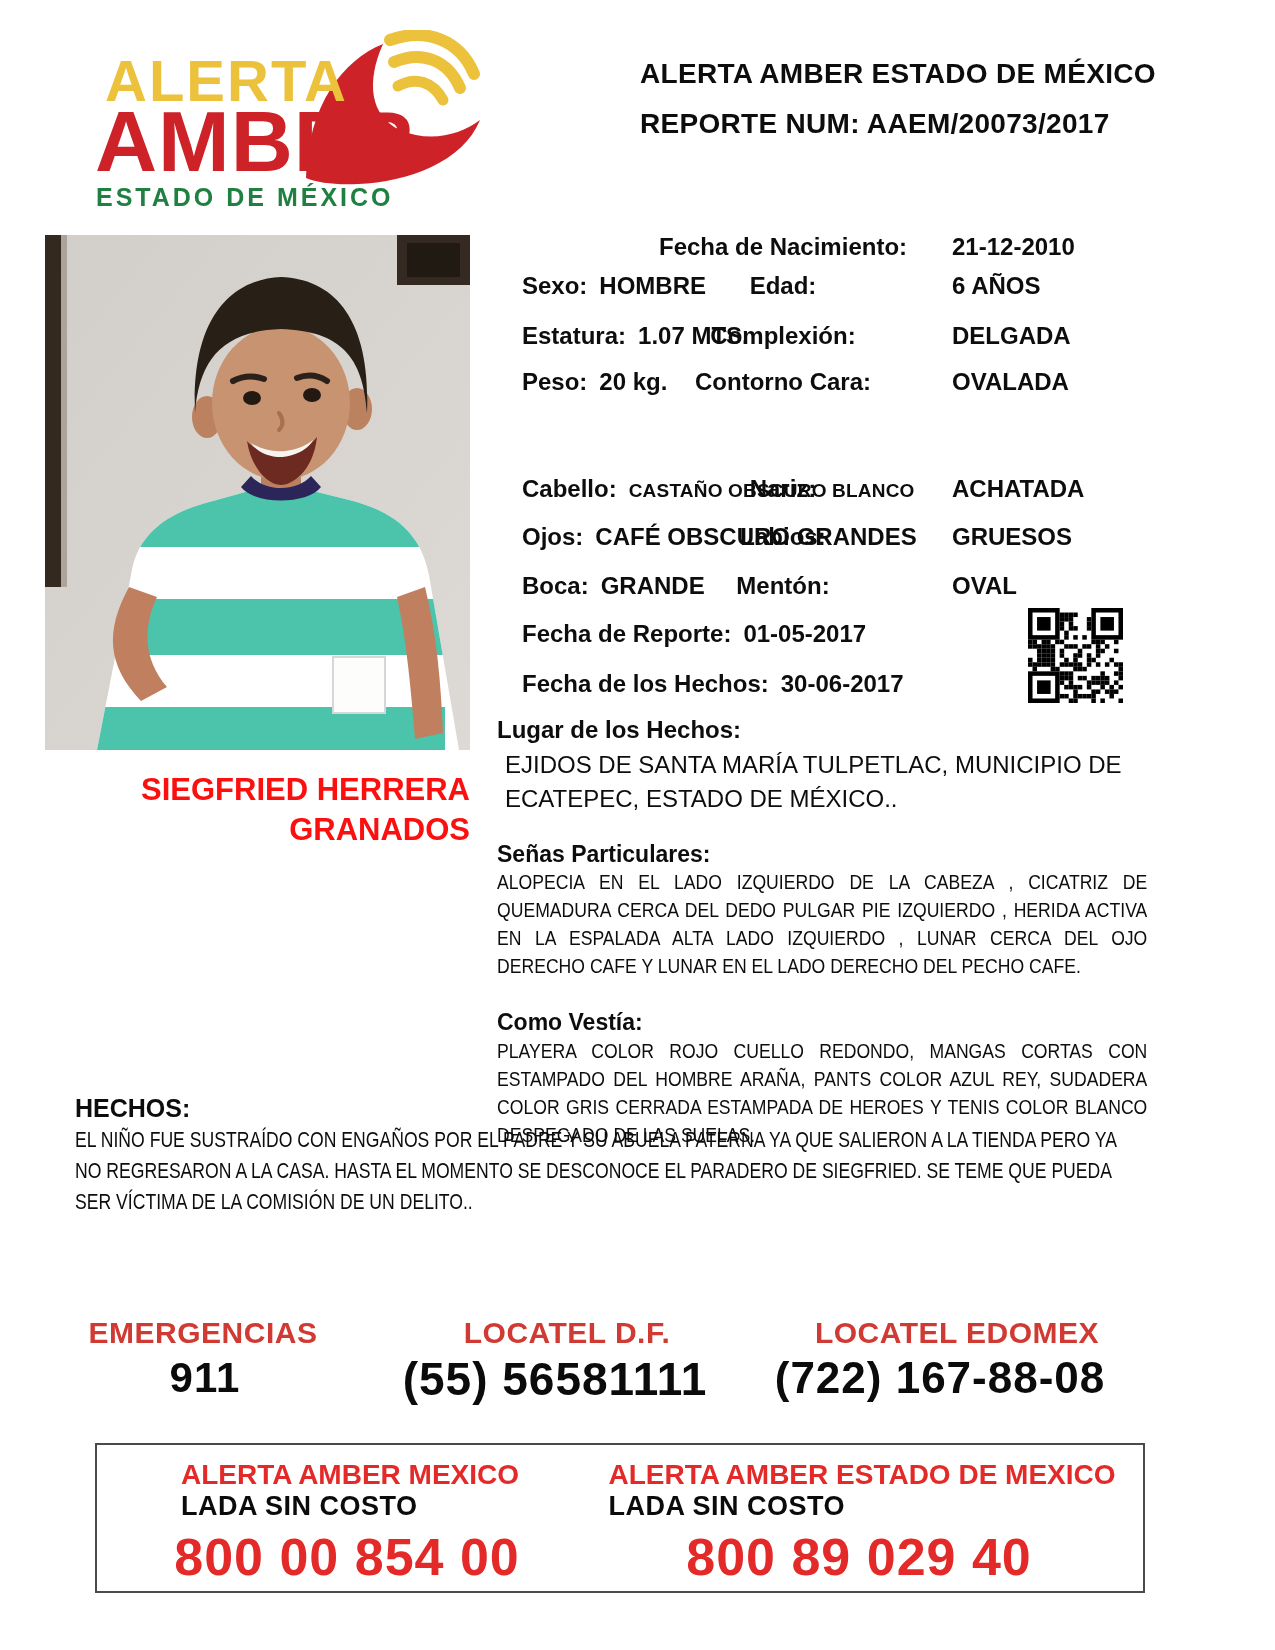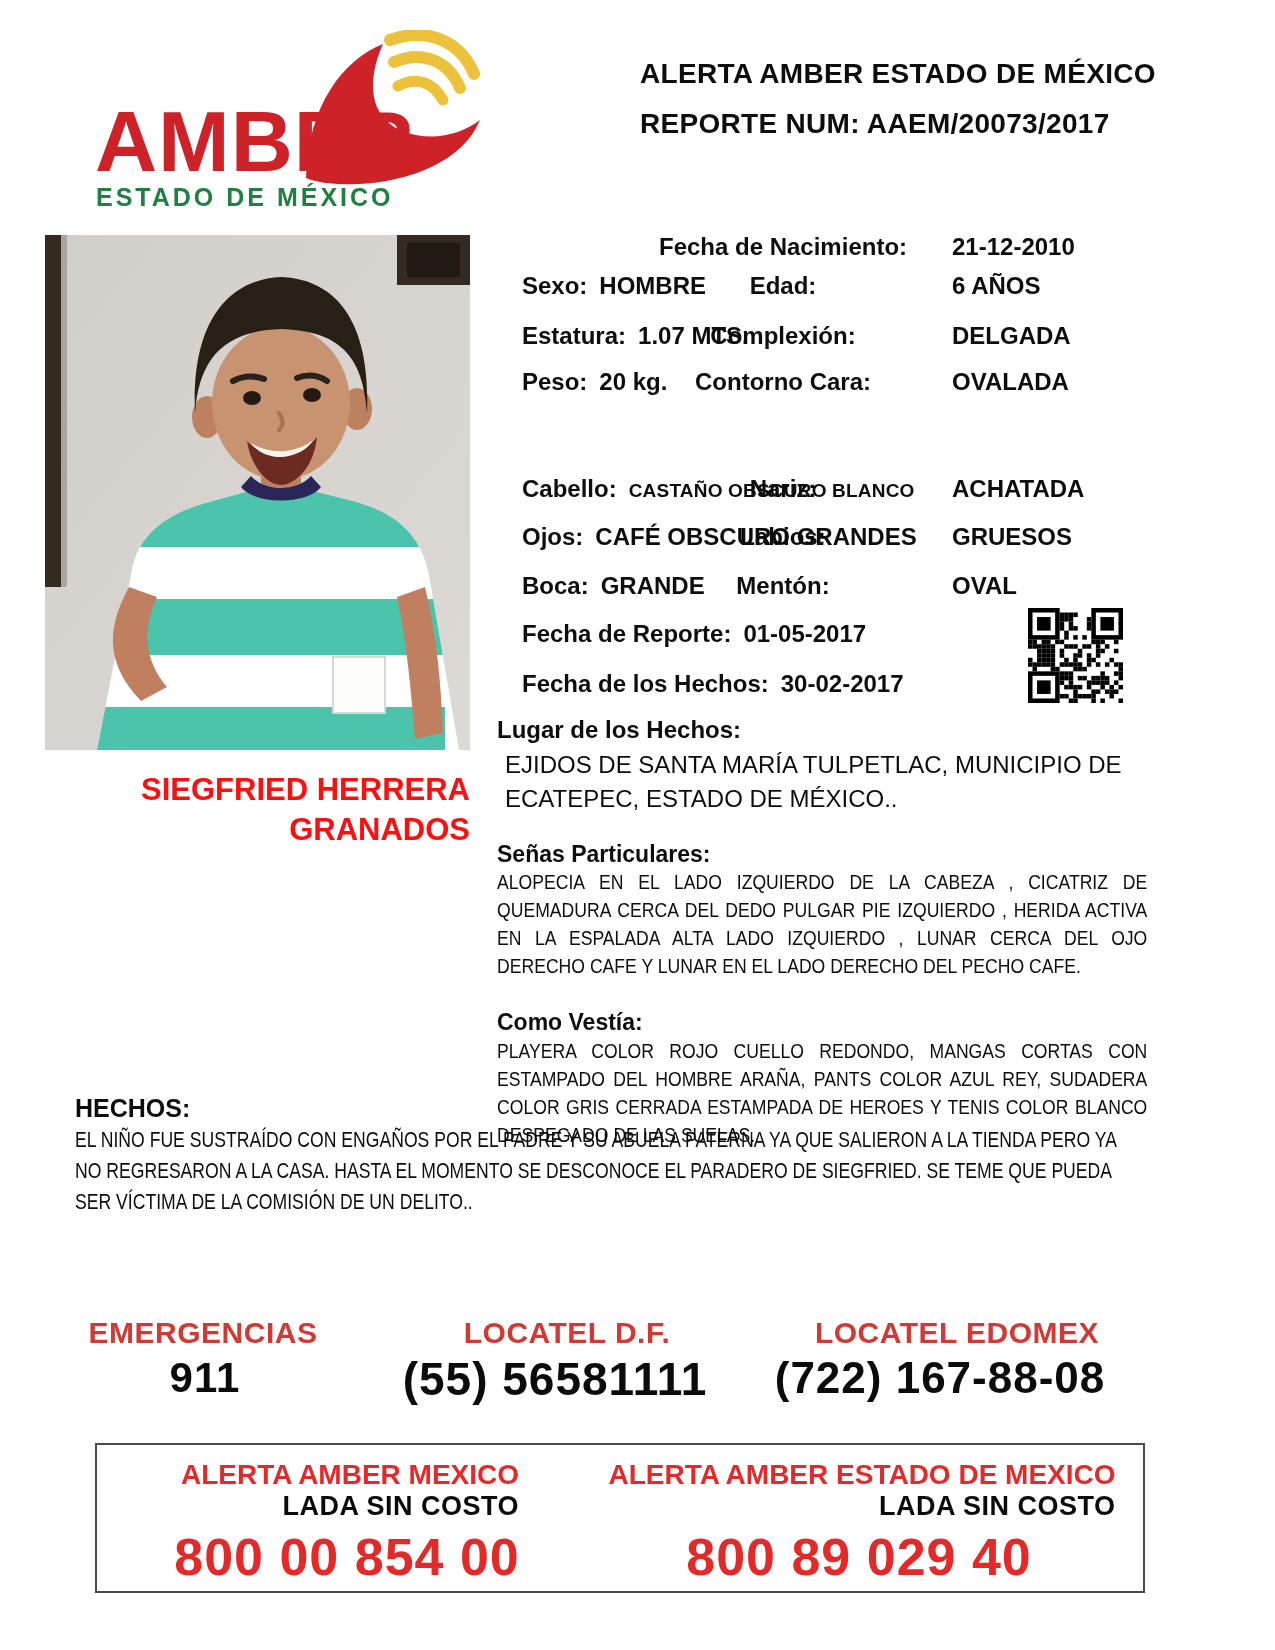--- a/index.html
+++ b/index.html
@@ -51,36 +51,37 @@
   .hechos-label{ left:75px;  top:1094px; font-size:25px; }
   .hechos-body { left:75px;  top:1124px; width:1305px; font-size:22px; line-height:31px; transform:scaleX(.8); transform-origin:0 0; }
 
   
   .em-col { position:absolute; transform:translateX(-50%); text-align:center; white-space:nowrap; }
   .em-label  { font-size:30px; font-weight:bold; color:var(--accent_red); letter-spacing:.5px; }
   .em-number { font-size:44px; font-weight:bold; color:#0b0b0b; letter-spacing:1px; }
 
   
   .footer-box { left:95px; top:1443px; width:1050px; height:150px; border:2px solid #4a4a4a; background:#fff; }
-  .fb-col { position:absolute; transform:translateX(-50%); text-align:right; white-space:nowrap; }
+  .fb-col { position:absolute; transform:translateX(-50%); text-align:left; white-space:nowrap; }
   .fb-title  { font-size:28px; font-weight:bold; color:var(--footer_red); }
   .fb-sub    { font-size:27px; font-weight:bold; color:#0b0b0b; letter-spacing:.5px; }
   .fb-number { font-size:52px; font-weight:bold; color:var(--footer_red); letter-spacing:1px; }
 </style>
 </head>
 <body>
 
 <div class="page">
 
   <svg class="abs logo-swoosh" viewBox="0 0 200 165">
     <path d="M 18,148 C 20,75 55,30 95,14 C 78,52 82,86 112,100 C 142,113 172,105 192,90 C 175,132 120,152 70,154 C 48,155 30,153 18,148 Z" fill="#cd2228"></path>
     <path d="M 110,56 C 128,46 145,52 155,70" fill="none" stroke="#ecc23d" stroke-width="11" stroke-linecap="round"></path>
     <path d="M 106,32 C 134,20 160,30 172,58" fill="none" stroke="#ecc23d" stroke-width="12" stroke-linecap="round"></path>
     <path d="M 102,10 C 138,-3 172,10 186,44" fill="none" stroke="#ecc23d" stroke-width="12" stroke-linecap="round"></path>
   </svg>
+  <div class="abs logo-alerta">ALERTA</div>
   <div class="abs logo-amber">AMBER</div>
   <div class="abs logo-edomex">ESTADO DE MÉXICO</div>
 
   <div class="abs doc-title">ALERTA AMBER ESTADO DE MÉXICO</div>
   <div class="abs doc-report">REPORTE NUM: AAEM/20073/2017</div>
 
   <svg class="abs photo" viewBox="0 0 425 515">
     <defs>
       <linearGradient id="wall" x1="0" y1="0" x2="1" y2="1">
         <stop offset="0" stop-color="#d2cfca"></stop>
@@ -156,21 +157,21 @@
   </div>
   <div class="drow" style="top:572px">
     <span class="ll"><span class="lbl">Boca:</span><span class="val">GRANDE</span></span>
     <span class="rl">Mentón:</span>
     <span class="rv">OVAL</span>
   </div>
   <div class="drow" style="top:620px">
     <span class="ll"><span class="lbl">Fecha de Reporte:</span><span class="val">01-05-2017</span></span>
   </div>
   <div class="drow" style="top:670px">
-    <span class="ll"><span class="lbl">Fecha de los Hechos:</span><span class="val">30-02-2017</span></span>
+    <span class="ll"><span class="lbl">Fecha de los Hechos:</span><span class="val">30-06-2017</span></span>
   </div>
 
   <svg id="qr-svg" class="abs qr" viewBox="0 0 95 95">
       <rect width="95" height="95" fill="#fff"></rect>
       <g fill="#000">
         <rect x="31.67" y="4.52" width="4.52" height="4.52"></rect>
         <rect x="36.19" y="4.52" width="4.52" height="4.52"></rect>
         <rect x="40.71" y="4.52" width="4.52" height="4.52"></rect>
         <rect x="45.24" y="4.52" width="4.52" height="4.52"></rect>
         <rect x="31.67" y="9.05" width="4.52" height="4.52"></rect>

